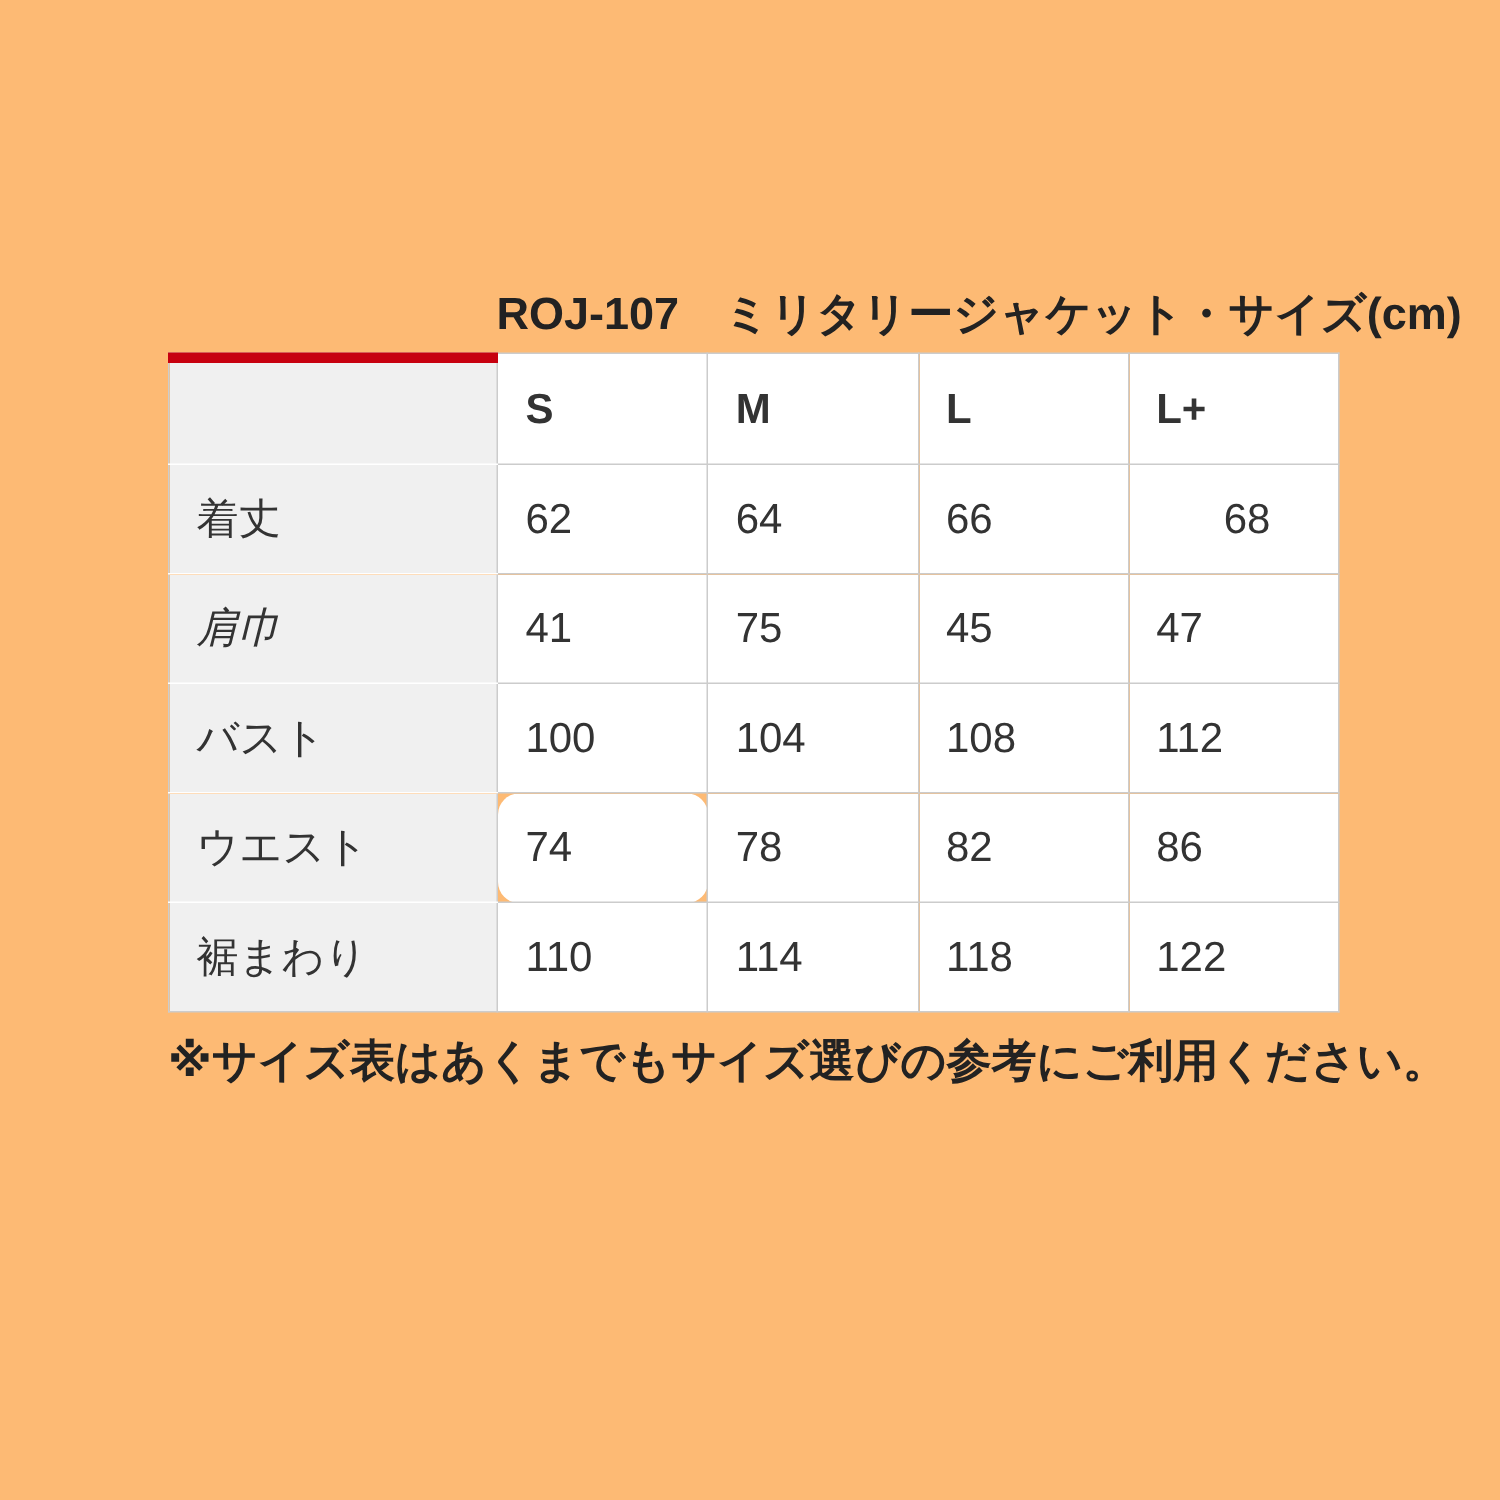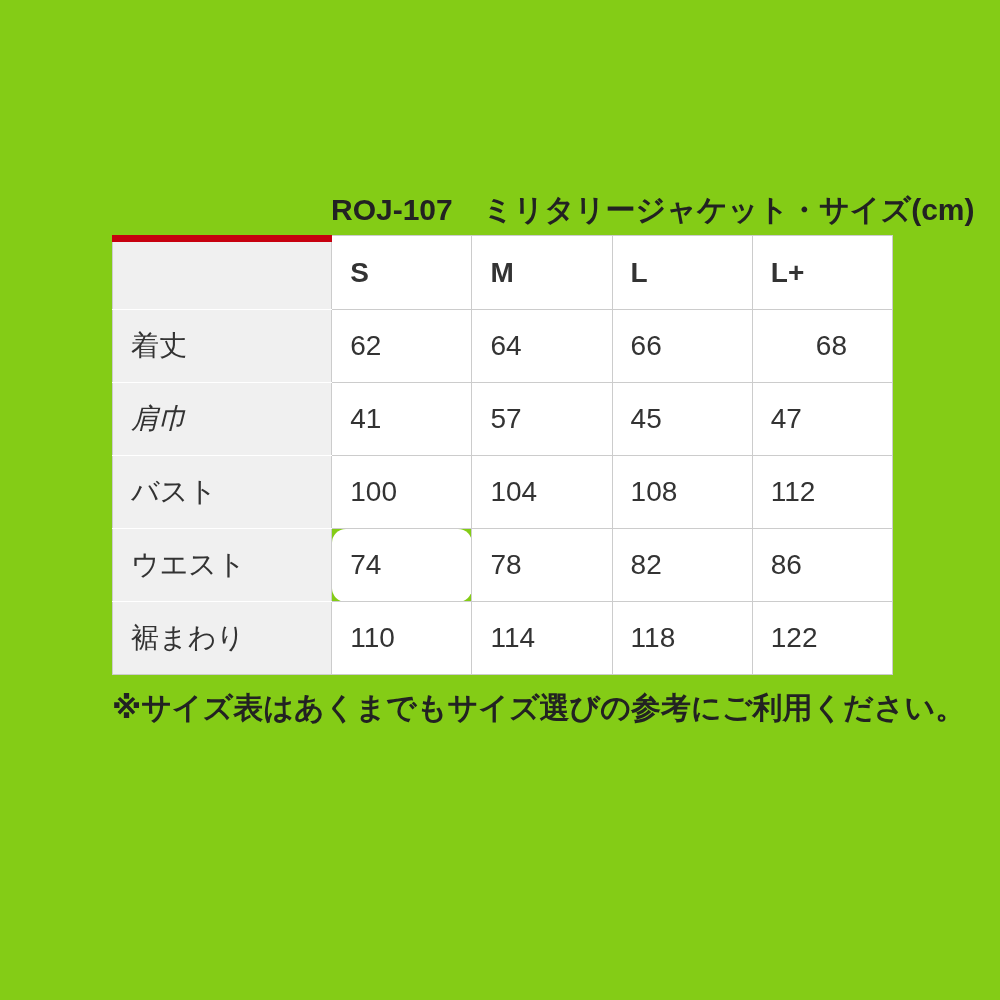--- a/index.html
+++ b/index.html
@@ -6,21 +6,21 @@
   html, body { background: #ffffff; }
   body {
     width: 1000px; height: 1000px;
     font-family: "Liberation Sans", "DejaVu Sans", sans-serif;
     color: #333333;
     position: relative;
   }
   .page {
     position: relative;
     width: 1000px; height: 1000px;
-    background: #84cc16;
+    background: #fdba74;
     overflow: hidden;
   }
   .content {
     position: absolute;
     left: 112px;
     top: 193px;
     width: 781px;
   }
   .title {
     font-size: 30px;
@@ -108,21 +108,21 @@
           <tr>
             <td class="label-cell" style="width: 219px;">着丈</td>
             <td style="width: 140px;">62</td>
             <td style="width: 140px;">64</td>
             <td style="width: 140px;">66</td>
             <td style="width: 140px; text-align: center;">68</td>
           </tr>
           <tr>
             <td class="label-cell" style="width: 219px; font-style: italic;">肩巾</td>
             <td style="width: 140px;">41</td>
-            <td style="width: 140px;">57</td>
+            <td style="width: 140px;">75</td>
             <td style="width: 140px;">45</td>
             <td style="width: 140px;">47</td>
           </tr>
           <tr>
             <td class="label-cell" style="width: 219px;">バスト</td>
             <td style="width: 140px;">100</td>
             <td style="width: 140px;">104</td>
             <td style="width: 140px;">108</td>
             <td style="width: 140px;">112</td>
           </tr>

